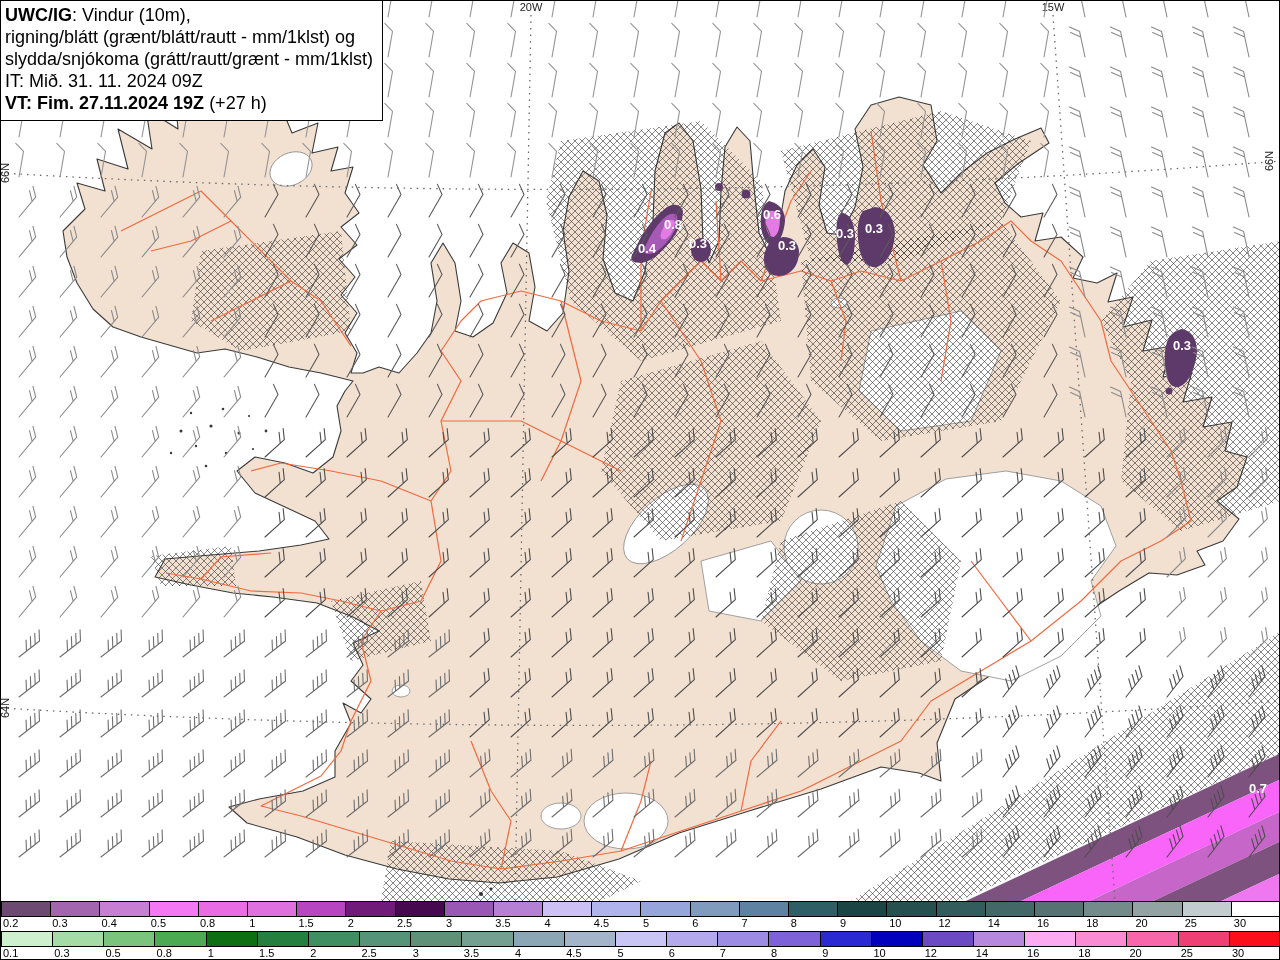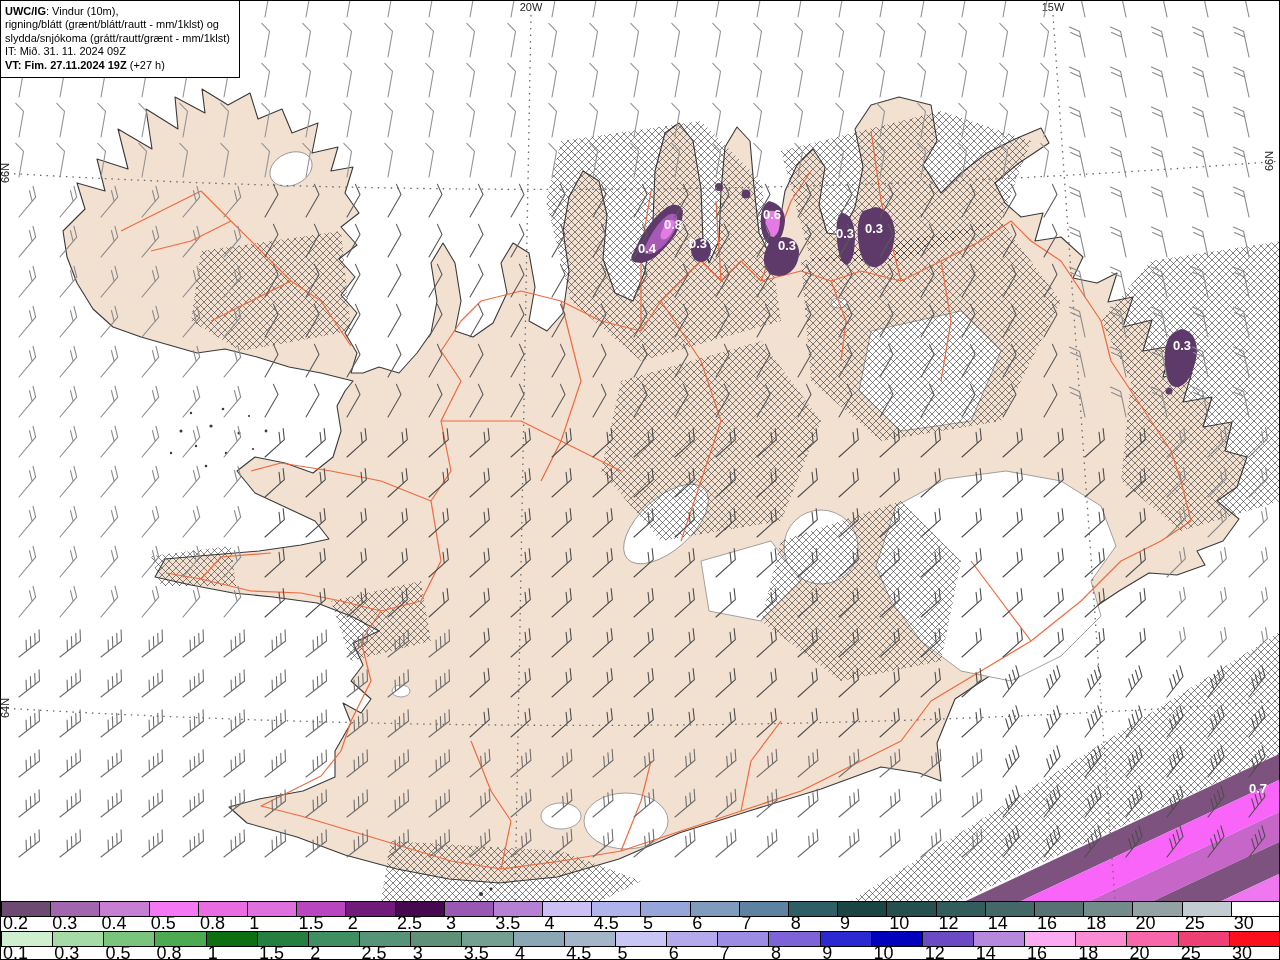--- a/index.html
+++ b/index.html
@@ -2,29 +2,29 @@
 <html><head>
 <meta charset="utf-8">
 <style>
   html,body{margin:0;padding:0;background:#fff;}
   #viewport{position:relative;width:1280px;height:960px;background:#fff;overflow:hidden;
     font-family:"Liberation Sans","DejaVu Sans",sans-serif;box-sizing:border-box;border:1px solid #000;}
   #map-wrap{position:absolute;left:0;top:0;width:1280px;height:900px;}
   #map-svg{display:block;}
   
   #title-box{position:absolute;left:0;top:0;background:#fff;border:1px solid #000;border-left:none;border-top:none;
-    padding:4px 9px 5px 4px;font-size:11px;line-height:1.22;color:#000;white-space:nowrap;z-index:30;}
+    padding:4px 9px 5px 4px;font-size:18px;line-height:1.22;color:#000;white-space:nowrap;z-index:30;}
   #title-box b{font-weight:bold;}
   
   #legend{position:absolute;left:0;top:900px;width:1280px;height:60px;background:#fff;z-index:20;}
   .cbar{display:flex;width:1280px;height:16px;box-sizing:border-box;border-top:1px solid #000;border-bottom:1px solid #000;}
   .cbar .seg{flex:1 1 0;height:100%;box-sizing:border-box;border-right:1px solid #000;}
   .cbar .seg:first-child{border-left:1px solid #000;}
   .labelrow{display:flex;width:1280px;height:14px;background:#fff;}
-  .labelrow .lab{flex:1 1 0;font-size:18px;line-height:13px;color:#000;padding-left:2px;box-sizing:border-box;overflow:visible;white-space:nowrap;}
+  .labelrow .lab{flex:1 1 0;font-size:11px;line-height:13px;color:#000;padding-left:2px;box-sizing:border-box;overflow:visible;white-space:nowrap;}
   .precip-label{font-weight:bold;fill:#fff;font-size:13px;font-family:"Liberation Sans","DejaVu Sans",sans-serif;}
   .grat-label{fill:#222;font-size:11px;font-family:"Liberation Sans","DejaVu Sans",sans-serif;}
 </style>
 </head>
 <body>
 
 <div id="viewport">
 
   <div id="map-wrap">
   <svg id="map-svg" width="1280" height="900" viewBox="0 0 1280 900">

